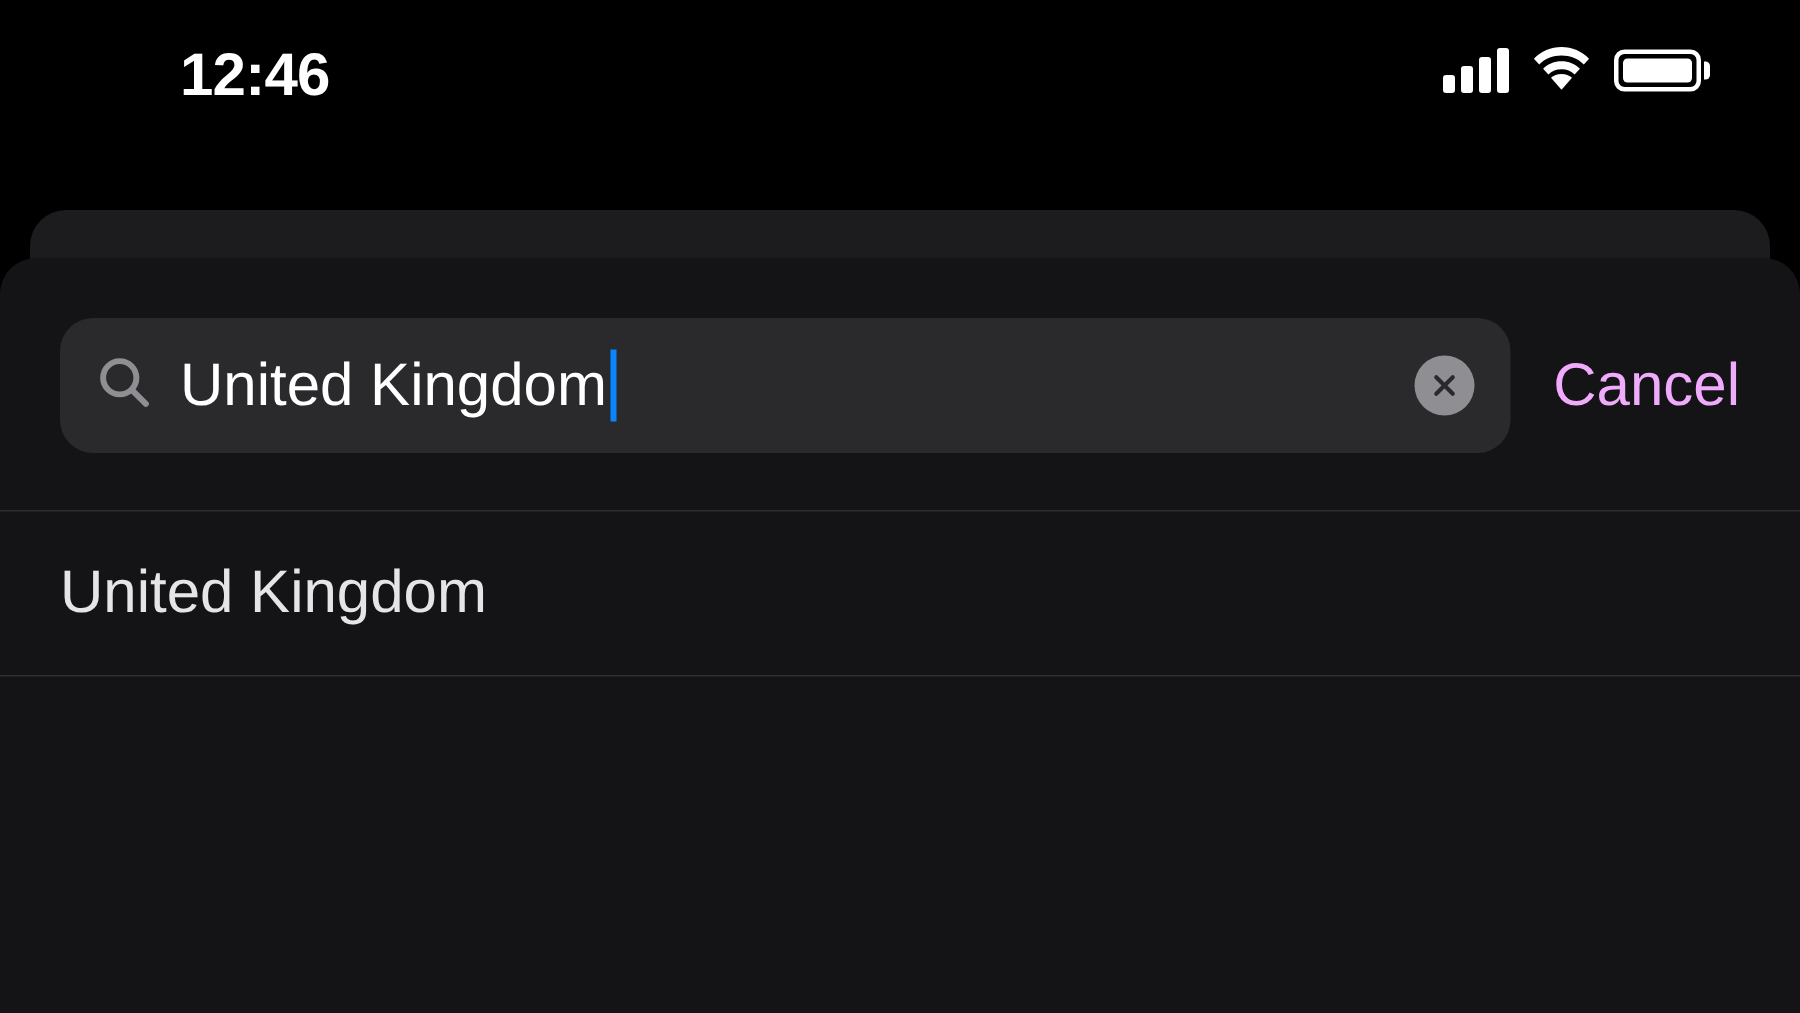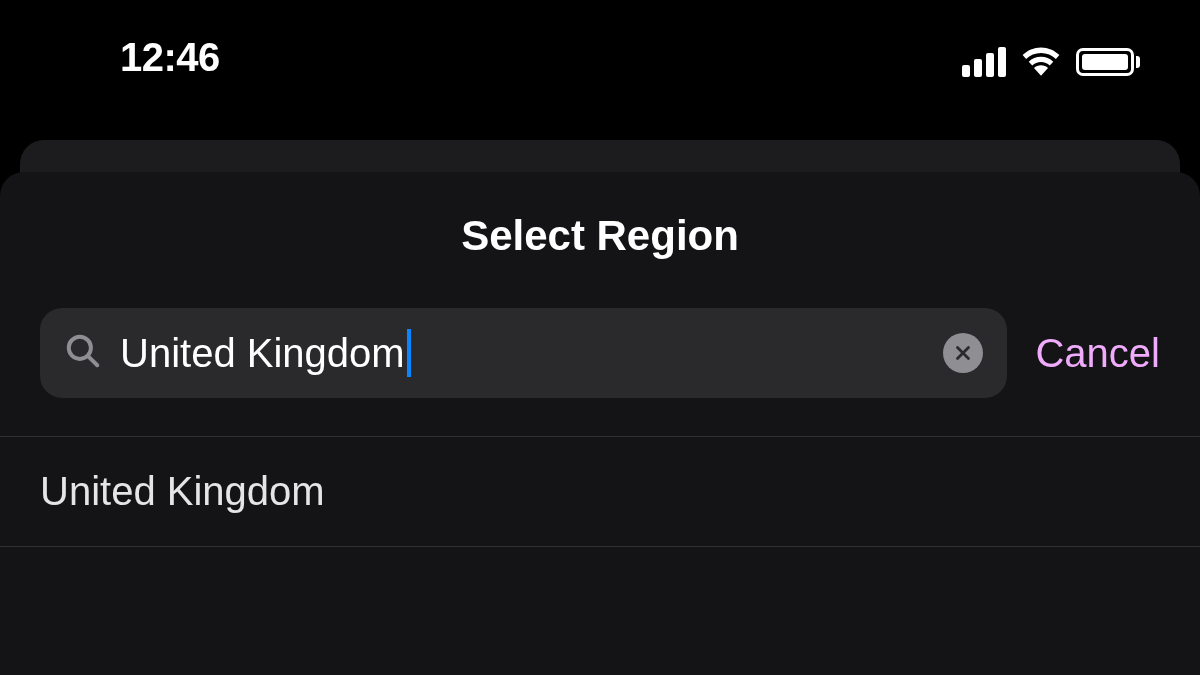--- a/index.html
+++ b/index.html
@@ -12,21 +12,21 @@
       height: 675px;
       background: #000000;
       font-family: -apple-system, BlinkMacSystemFont, "Helvetica Neue", sans-serif;
       color: #ffffff;
       overflow: hidden;
       position: relative;
     }
     .status-bar {
       display: flex;
       justify-content: space-between;
-      align-items: flex-end;
+      align-items: flex-start;
       padding: 28px 50px 10px 50px;
       height: 90px;
     }
     .time {
       font-size: 40px;
       font-weight: 600;
       letter-spacing: -0.5px;
       padding-left: 70px;
     }
     .status-icons {
@@ -206,21 +206,20 @@
         <div class="battery-fill"></div>
       </div>
       <div class="battery-tip"></div>
     </div>
   </div>
 </div>
 
 <div class="card-peek"></div>
 
 <div class="modal">
-  <div class="modal-title">Select Region</div>
 
   <div class="search-row">
     <div class="search-container">
       <div class="search-icon">
         <svg viewBox="0 0 24 24" fill="none">
           <circle cx="10" cy="10" r="7" stroke="#8e8e93" stroke-width="2.5"></circle>
           <line x1="15.5" y1="15.5" x2="21" y2="21" stroke="#8e8e93" stroke-width="2.5" stroke-linecap="round"></line>
         </svg>
       </div>
       <div class="search-input-wrapper">

